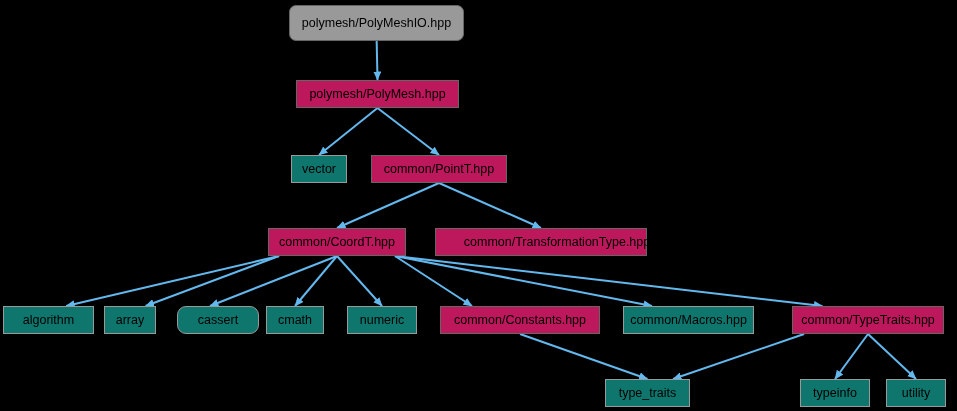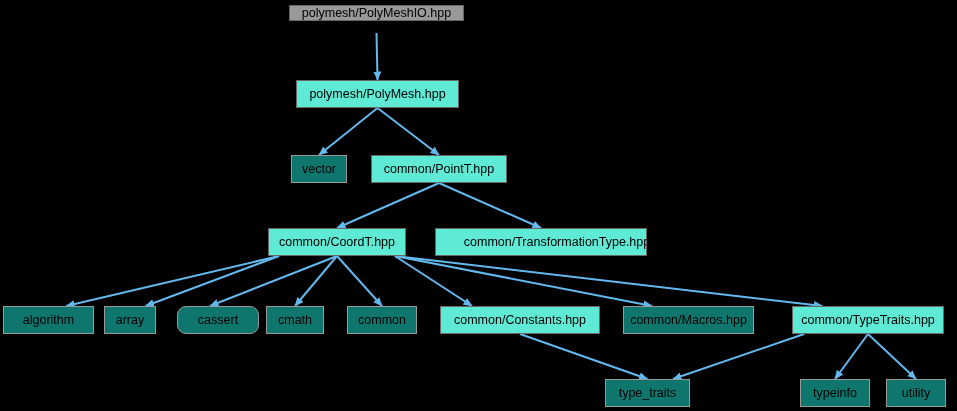--- a/index.html
+++ b/index.html
@@ -29,21 +29,21 @@
     display: flex;
     align-items: center;
     justify-content: center;
     font-size: 12.5px;
     line-height: 1;
     color: #000000;
     white-space: nowrap;
     letter-spacing: 0px;
     z-index: 5;
   }
-  .node.white  { background: #5eead4; border-color: #666666; }
+  .node.white  { background: #be185d; border-color: #666666; }
   .node.gray   { background: #0f766e; border-color: #999999; }
   .node.root   { background: #999999; border-color: #666666; }
   .node-label {
     pointer-events: none;
   }
 </style>
 </head>
 <body>
 
 <div id="graph">
@@ -67,21 +67,21 @@
         <line x1="394.96" y1="256" x2="472" y2="306" stroke="#63b8ee" stroke-width="2" marker-end="url(#arrowhead)"></line>
         <line x1="394.96" y1="256" x2="652" y2="306" stroke="#63b8ee" stroke-width="2" marker-end="url(#arrowhead)"></line>
         <line x1="394.96" y1="256" x2="822.4" y2="306" stroke="#63b8ee" stroke-width="2" marker-end="url(#arrowhead)"></line>
         <line x1="520" y1="334" x2="647.5" y2="379" stroke="#63b8ee" stroke-width="2" marker-end="url(#arrowhead)"></line>
         <line x1="804.16" y1="334" x2="673" y2="379" stroke="#63b8ee" stroke-width="2" marker-end="url(#arrowhead)"></line>
         <line x1="868" y1="334" x2="835" y2="379" stroke="#63b8ee" stroke-width="2" marker-end="url(#arrowhead)"></line>
         <line x1="868" y1="334" x2="916" y2="379" stroke="#63b8ee" stroke-width="2" marker-end="url(#arrowhead)"></line>
       </g>
   </svg>
   <div id="node-layer">
-      <div class="node root" style="left: 289px; top: 5px; width: 175px; height: 16px;">
+      <div class="node root" style="left: 289px; top: 5px; width: 175px; height: 36px; border-radius: 7px;">
         <span class="node-label">polymesh/PolyMeshIO.hpp</span>
       </div>
       <div class="node white" style="left: 296px; top: 80px; width: 163px; height: 28px;">
         <span class="node-label">polymesh/PolyMesh.hpp</span>
       </div>
       <div class="node gray" style="left: 291px; top: 155px; width: 56px; height: 28px;">
         <span class="node-label">vector</span>
       </div>
       <div class="node white" style="left: 371px; top: 155px; width: 136px; height: 28px;">
         <span class="node-label">common/PointT.hpp</span>
@@ -98,21 +98,21 @@
       <div class="node gray" style="left: 104px; top: 306px; width: 52px; height: 28px;">
         <span class="node-label">array</span>
       </div>
       <div class="node gray" style="left: 177px; top: 306px; width: 82px; height: 28px; border-radius: 9px;">
         <span class="node-label">cassert</span>
       </div>
       <div class="node gray" style="left: 266px; top: 306px; width: 58px; height: 28px;">
         <span class="node-label">cmath</span>
       </div>
       <div class="node gray" style="left: 347px; top: 306px; width: 70px; height: 28px;">
-        <span class="node-label">common</span>
+        <span class="node-label">numeric</span>
       </div>
       <div class="node white" style="left: 440px; top: 306px; width: 160px; height: 28px;">
         <span class="node-label">common/Constants.hpp</span>
       </div>
       <div class="node gray" style="left: 623px; top: 306px; width: 131px; height: 28px;">
         <span class="node-label">common/Macros.hpp</span>
       </div>
       <div class="node white" style="left: 792px; top: 306px; width: 152px; height: 28px;">
         <span class="node-label">common/TypeTraits.hpp</span>
       </div>

